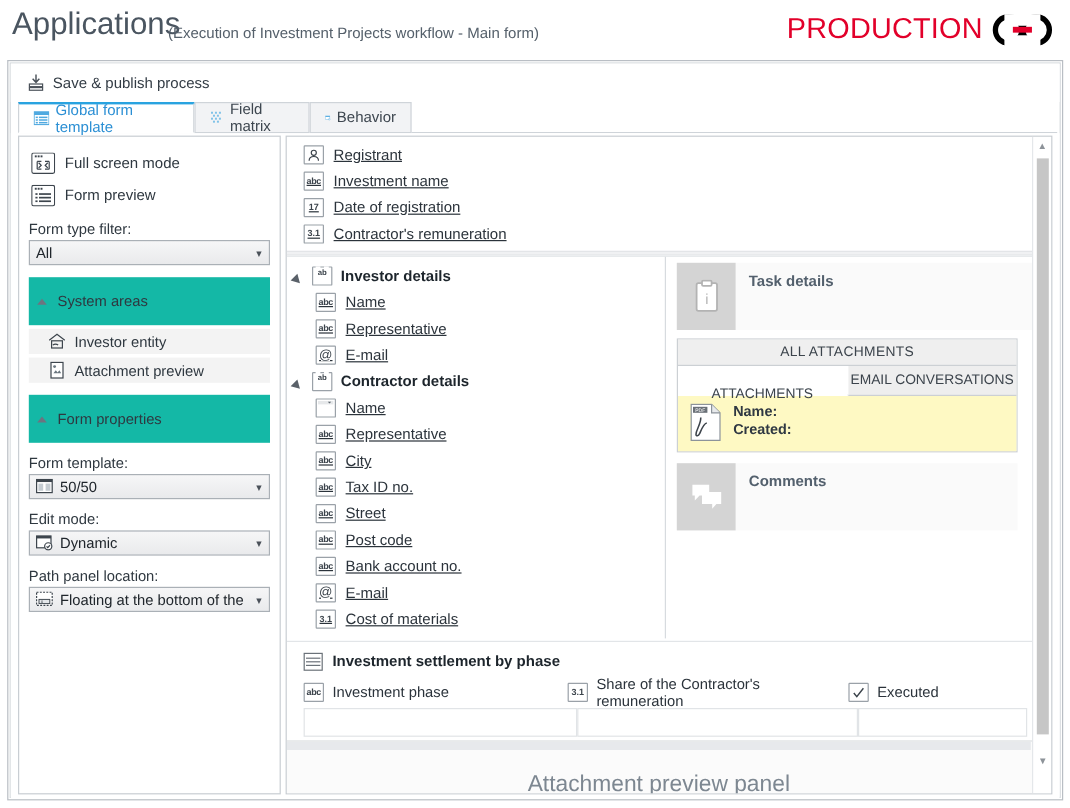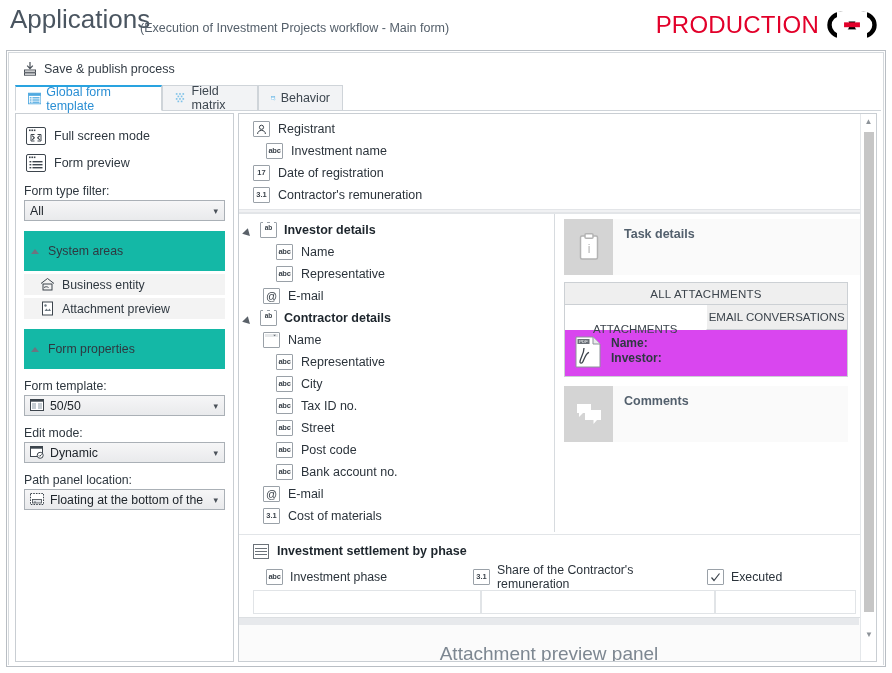--- a/index.html
+++ b/index.html
@@ -175,34 +175,35 @@
     background: #ffffff;
     overflow: hidden;
   }
 
   
   .topfields { position: absolute; left: 0; top: 0; width: 620px; padding: 4px 0 0 14px; }
   .fieldrow {
     display: flex; align-items: center; gap: 8px;
     height: 22px; font-size: 12.5px; color: #2b333b;
     cursor: default;
+    text-decoration: underline;
   }
   .fieldrow.indent { padding-left: 24px; }
 
   
   .ficon {
     width: 17px; height: 16px; flex: 0 0 17px;
     border: 1px solid #9aa1a8; border-radius: 1px;
     background: #ffffff;
     display: flex; align-items: center; justify-content: center;
     font-size: 8px; color: #3b434b; line-height: 1;
     font-family: "Liberation Sans", sans-serif;
   }
   .ficon.num { font-size: 7.5px; font-weight: bold; }
-  .ficon.abc { font-size: 7.5px; font-weight: bold; letter-spacing: -0.3px; margin-left: 13px;}
+  .ficon.abc { font-size: 7.5px; font-weight: bold; letter-spacing: -0.3px;}
   .ficon.at  { font-size: 11px; }
 
   
   .split {
     position: absolute; left: 0; top: 99px;
     width: 637px; height: 318px;
     background: #ffffff;
     border-top: 1px solid #e2e5e8;
   }
   .split-sep {
@@ -282,21 +283,21 @@
   .att-tabs { display: flex; height: 25px; }
   .att-tab {
     flex: 1; display: flex; align-items: center; justify-content: center;
     font-size: 11.5px; color: #3c444c;
     background: #eeeeee; border-right: 1px solid #ccd0d4;
     border-bottom: 1px solid #ccd0d4;
     cursor: default;
   }
   .att-tab.active { background: #ffffff; border-bottom: 1px solid #ffffff; margin-top: 24px; }
   .att-tab:last-child { border-right: none; }
-  .att-body { height: 46px; padding: 6px 0 0 10px; display: flex; gap: 10px; background:#d946ef;}
+  .att-body { height: 46px; padding: 6px 0 0 10px; display: flex; gap: 10px; background:#fef9c3;}
   .pdf-ico { width: 26px; height: 32px; }
   .att-meta { font-size: 12px; color: #2f3842; line-height: 15px; font-weight: bold;}
 
   .cm-card { position: absolute; left: 8px; top: 172px; width: 284px; height: 56px; background: #fafafa; }
   .cm-sq {
     position: absolute; left: 0; top: 0; width: 49px; height: 56px; background: #d4d4d4;
     display: flex; align-items: center; justify-content: center;
   }
   .cm-title { position: absolute; left: 60px; top: 8px; font-size: 12.5px; font-weight: bold; color: #53606d; }
 
@@ -491,21 +492,21 @@
           <div class="group-head">
             <span class="tri"></span>
             <span>System areas</span>
           </div>
           <div class="group-item">
             <svg width="15" height="15" viewBox="0 0 15 15">
               <path d="M1 6.5L7.5 1.5 14 6.5" fill="none" stroke="#3d454d" stroke-width="1"></path>
               <rect x="3" y="7" width="9" height="6" fill="none" stroke="#3d454d" stroke-width="1"></rect>
               <path d="M4 10.5c1.5-1 3-1 4.5 0" fill="none" stroke="#3d454d" stroke-width="1"></path>
             </svg>
-            <span>Business entity</span>
+            <span>Investor entity</span>
           </div>
           <div class="group-item">
             <svg width="15" height="15" viewBox="0 0 15 15">
               <rect x="2.5" y="1" width="10" height="13" fill="#fff" stroke="#3d454d"></rect>
               <path d="M4.5 10l2-2.5 1.5 2 1.5-2 1.5 2.5z" fill="#6b7780"></path>
               <circle cx="5.5" cy="4.5" r="1.2" fill="#6b7780"></circle>
             </svg>
             <span>Attachment preview</span>
           </div>
 
@@ -672,21 +673,21 @@
                 <div class="att-body">
                   <svg class="pdf-ico" viewBox="0 0 26 32">
                     <path d="M1 1h17l7 7v23H1z" fill="#fff" stroke="#8c939a"></path>
                     <path d="M18 1v7h7" fill="#e8eaec" stroke="#8c939a"></path>
                     <rect x="2.5" y="3" width="12" height="5" fill="#6a7077"></rect>
                     <text x="8.5" y="7.2" font-size="4.2" fill="#fff" text-anchor="middle" font-family="Liberation Sans">PDF</text>
                     <path d="M9 12c0 6-4 10-4 14 0 1.6 2 1.6 3-0.6 1.4-3 3-8 6-9" fill="none" stroke="#3d444b" stroke-width="1.3"></path>
                   </svg>
                   <div class="att-meta">
                     <div>Name:</div>
-                    <div>Investor:</div>
+                    <div>Created:</div>
                   </div>
                 </div>
               </div>
 
               <div class="cm-card">
                 <div class="cm-sq">
                   <svg width="28" height="24" viewBox="0 0 28 24">
                     <path d="M2 2h14v9H8l-4 4v-4H2z" fill="#fff"></path>
                     <path d="M10 8h16v10h-4l-3.5 4v-4H10z" fill="#fff"></path>
                   </svg>

